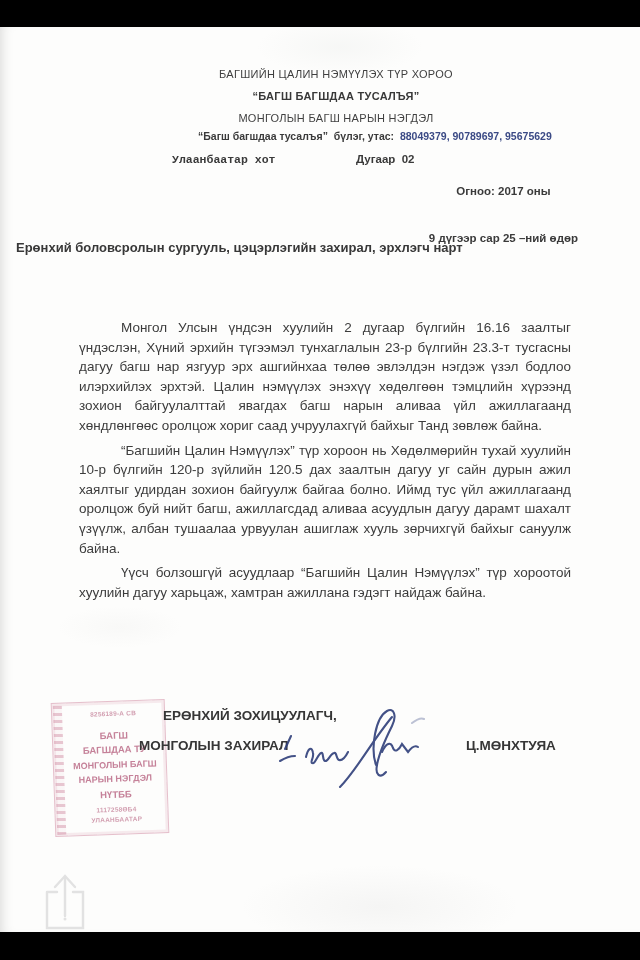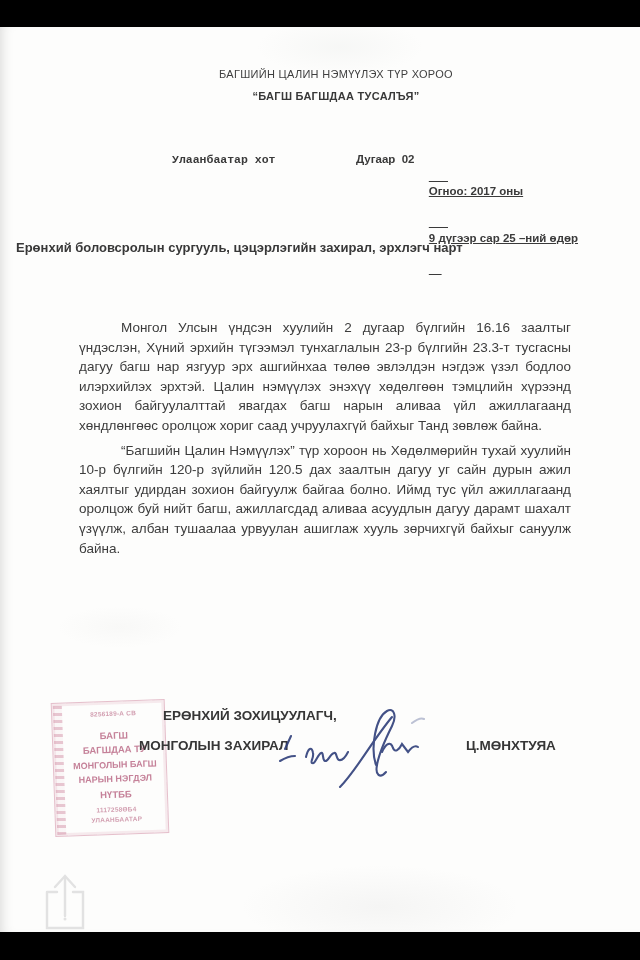--- a/index.html
+++ b/index.html
@@ -20,21 +20,21 @@
   .h1{top:41px;font-size:11px;font-weight:500;letter-spacing:.3px;}
   .h2{top:63px;font-size:11px;font-weight:700;letter-spacing:.3px;color:#383838;}
   .h3{top:85px;font-size:11px;font-weight:500;letter-spacing:.3px;}
   .phone-line{position:absolute;left:198px;top:103px;font-size:10.5px;font-weight:700;
               color:#3a3a3a;white-space:pre;}
   .phone-line .nums{color:#3b4a85;}
   
   .meta{position:absolute;font-size:11.5px;font-weight:700;color:#3a3a3a;white-space:pre;}
   .m-city{left:172px;top:126px;font-family:Liberation Mono, monospace;}
   .m-num{left:356px;top:126px;}
-  .m-date{right:62px;top:126px;text-align:left;line-height:15.5px;text-decoration:underline;}
+  .m-date{right:62px;top:126px;text-align:center;line-height:15.5px;}
   
   .tline{position:absolute;left:16px;width:616px;text-align:left;font-weight:700;color:#383838;}
   .t1{top:213px;font-size:13px;}
   .t2{top:240px;font-size:13px;}
   
   .bodytext{position:absolute;left:79px;top:291px;width:492px;color:#3c3c3c;}
   .bodytext p{margin:0 0 5px 0;font-size:13.5px;line-height:19.6px;text-align:justify;
               text-indent:42px;}
   
   .stamp{position:absolute;left:53px;top:674px;width:112px;height:132px;
@@ -67,33 +67,36 @@
 <body>
 
 <div class="screen">
   <div class="bar top"></div>
 
   <div class="page">
     <div class="noise"></div>
 
     <div class="hline h1">БАГШИЙН ЦАЛИН НЭМҮҮЛЭХ ТҮР ХОРОО</div>
     <div class="hline h2">“БАГШ БАГШДАА ТУСАЛЪЯ”</div>
+    <div class="hline h3">МОНГОЛЫН БАГШ НАРЫН НЭГДЭЛ</div>
+    <div class="phone-line"><span>“Багш багшдаа тусалъя”  бүлэг, утас:  </span><span class="nums">88049379, 90789697, 95675629</span></div>
 
     <div class="meta m-city">Улаанбаатар хот</div>
     <div class="meta m-num">Дугаар  02</div>
     <div class="meta m-date">
       <div>Огноо: 2017 оны</div>
       <div>9 дүгээр сар 25 –ний өдөр</div>
     </div>
 
     <div class="tline t1">Ерөнхий боловсролын сургууль, цэцэрлэгийн захирал, эрхлэгч нарт</div>
 
     <div class="bodytext">
       <p>Монгол Улсын үндсэн хуулийн 2 дугаар бүлгийн 16.16 заалтыг үндэслэн, Хүний эрхийн түгээмэл тунхаглалын 23-р бүлгийн 23.3-т тусгасны дагуу багш нар язгуур эрх ашгийнхаа төлөө эвлэлдэн нэгдэж үзэл бодлоо илэрхийлэх эрхтэй. Цалин нэмүүлэх энэхүү хөдөлгөөн тэмцлийн хүрээнд зохион байгуулалттай явагдах багш нарын аливаа үйл ажиллагаанд хөндлөнгөөс оролцож  хориг саад учруулахгүй байхыг Танд зөвлөж байна.</p>
       <p>“Багшийн Цалин Нэмүүлэх” түр хороон нь Хөдөлмөрийн тухай хуулийн 10-р бүлгийн 120-р зүйлийн 120.5 дах заалтын дагуу уг сайн дурын ажил хаялтыг удирдан зохион байгуулж байгаа болно. Иймд тус үйл ажиллагаанд оролцож буй нийт багш, ажиллагсдад аливаа асуудлын дагуу дарамт шахалт үзүүлж, албан тушаалаа урвуулан ашиглаж хууль зөрчихгүй байхыг сануулж байна.</p>
+      <p>Үүсч болзошгүй асуудлаар “Багшийн Цалин Нэмүүлэх” түр хороотой хуулийн дагуу харьцаж, хамтран ажиллана гэдэгт найдаж байна.</p>
     </div>
 
     <div class="stamp">
       <div class="edge"></div>
       <div class="s-tiny st-serial">8256189-А СВ</div>
       <div class="s-line sl1">БАГШ</div>
       <div class="s-line sl2">БАГШДАА ТУ</div>
       <div class="s-line sl3">МОНГОЛЫН БАГШ</div>
       <div class="s-line sl4">НАРЫН НЭГДЭЛ</div>
       <div class="s-line sl5">НҮТББ</div>

